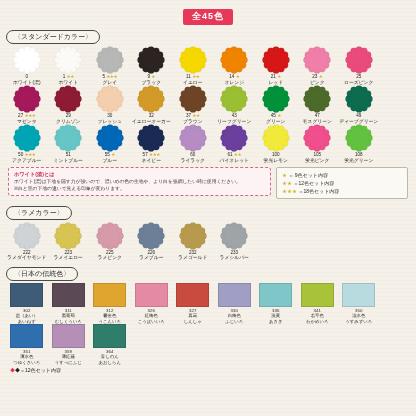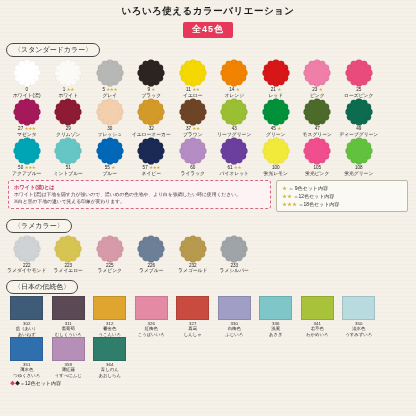--- a/index.html
+++ b/index.html
@@ -123,21 +123,20 @@
     color:#222;
   }
   .diamond{color:#e6395a;}
 </style>
 </head>
 <body>
 
 <div class="page">
 
   <div class="hdr">
-    <div class="t1">いろいろ使えるカラーバリエーション</div>
     <div class="t2">全45色</div>
   </div>
 
   <div class="sect-label">〈スタンダードカラー〉</div>
 
   <div class="grid rows-std" id="std-grid">
       <div class="cell">
         <div class="flower">
           <svg viewBox="0 0 28 28">
             <circle cx="14.00" cy="3.80" r="3.4" fill="#ffffff" stroke="rgba(0,0,0,0.10)" stroke-width="0.4"></circle>

